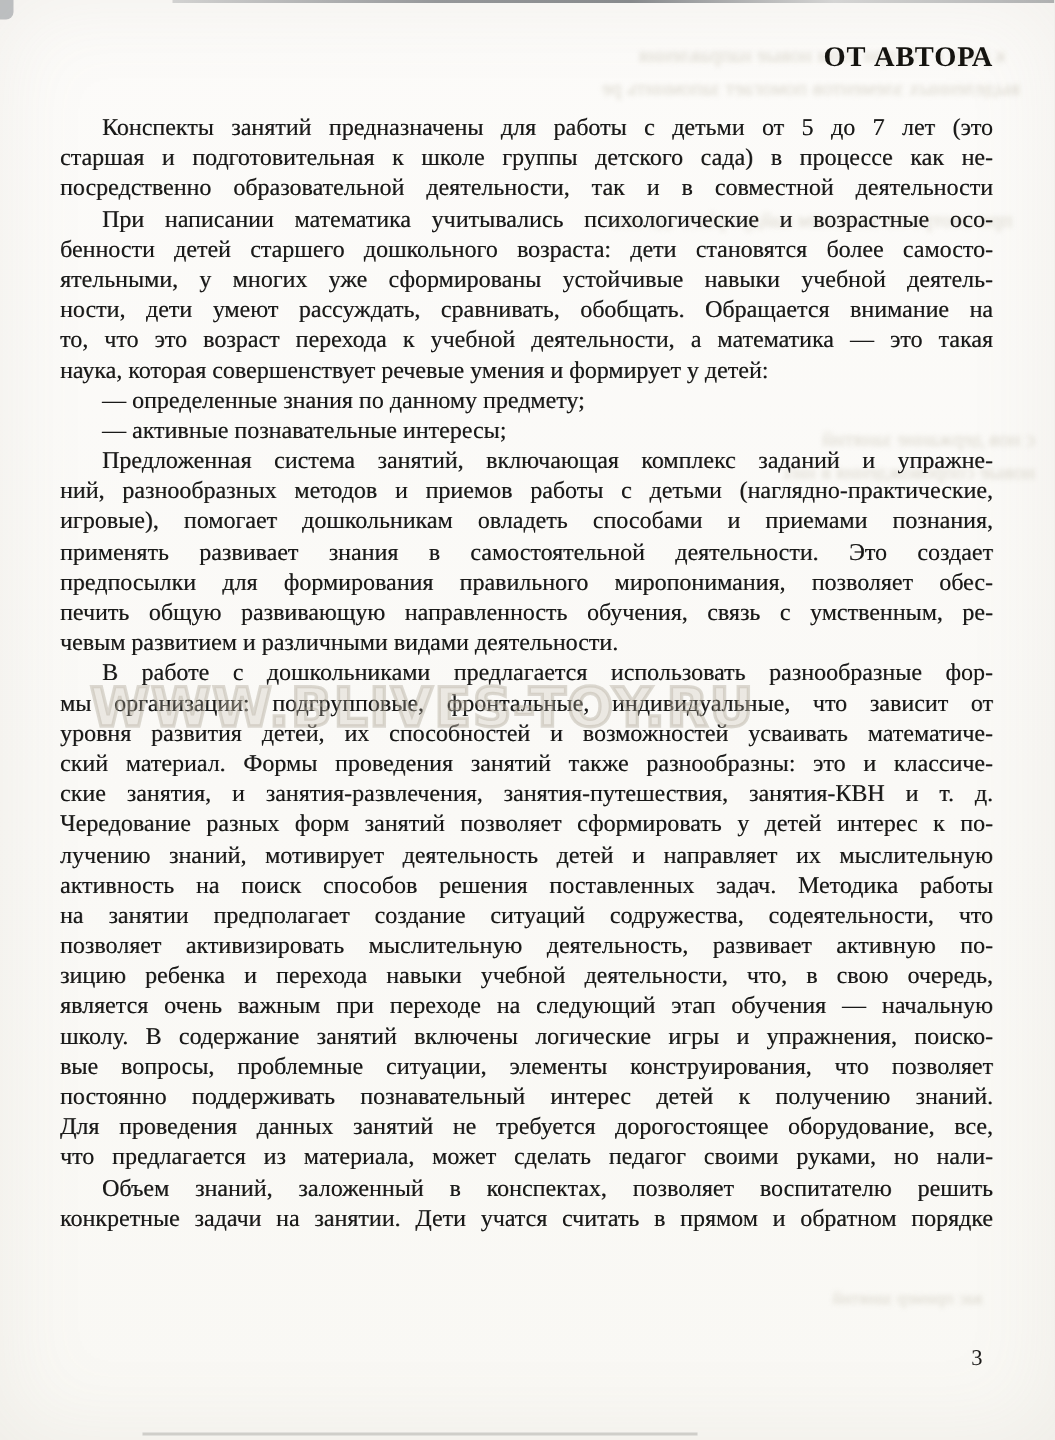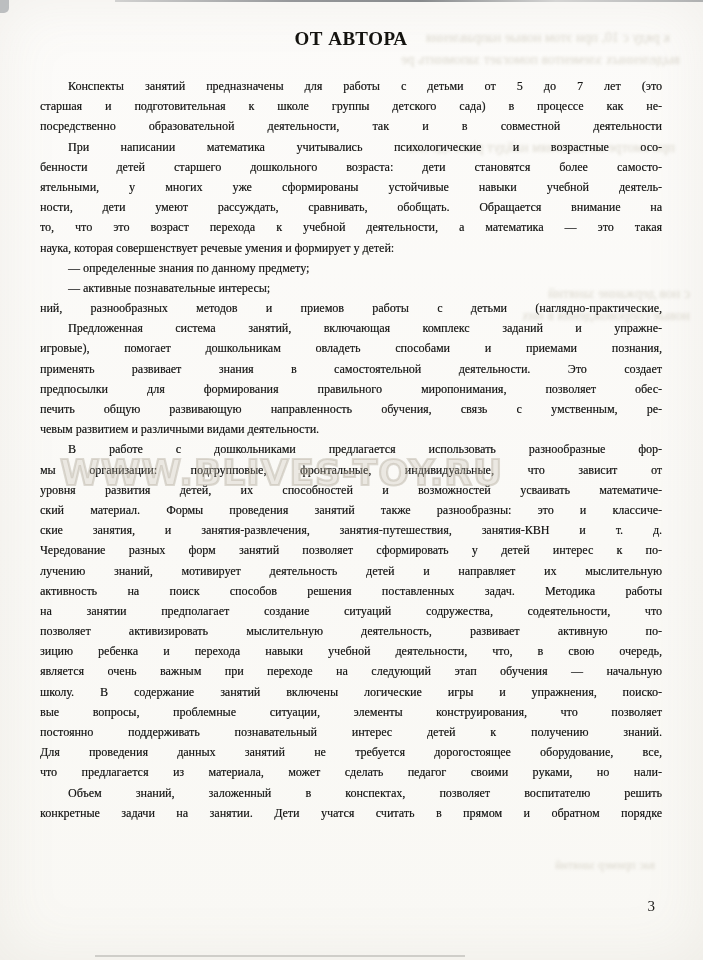--- a/index.html
+++ b/index.html
@@ -66,26 +66,26 @@
   }
   
   .content {
     position: absolute;
     top: 28px; left: 40px; width: 622px;
     color: #191918;
   }
   .title {
     font-size: 19px;
     font-weight: bold;
-    text-align: center;
+    text-align: right;
     letter-spacing: 0.5px;
     margin: 0 0 26px 0;
     color: #14130f;
   }
-  .lines { font-size: 12px; }
+  .lines { font-size: 16px; }
   .line {
     height: 20.2px;
     line-height: 20.2px;
     text-align: left;
     text-shadow: 0.25px 0 0 rgba(20,20,18,0.55);
   }
   .line.indent { text-indent: 28px; }
   .line.justify { text-align: justify; text-align-last: justify; }
   .page-number {
     position: absolute;
@@ -117,22 +117,22 @@
         <div class="line justify">старшая и подготовительная к школе группы детского сада) в процессе как не-</div>
         <div class="line justify">посредственно образовательной деятельности, так и в совместной деятельности</div>
         <div class="line indent justify">При написании математика учитывались психологические и возрастные осо-</div>
         <div class="line justify">бенности детей старшего дошкольного возраста: дети становятся более самосто-</div>
         <div class="line justify">ятельными, у многих уже сформированы устойчивые навыки учебной деятель-</div>
         <div class="line justify">ности, дети умеют рассуждать, сравнивать, обобщать. Обращается внимание на</div>
         <div class="line justify">то, что это возраст перехода к учебной деятельности, а математика — это такая</div>
         <div class="line">наука, которая совершенствует речевые умения и формирует у детей:</div>
         <div class="line indent">— определенные знания по данному предмету;</div>
         <div class="line indent">— активные познавательные интересы;</div>
+        <div class="line indent justify">Предложенная система занятий, включающая комплекс заданий и упражне-</div>
         <div class="line justify">ний, разнообразных методов и приемов работы с детьми (наглядно-практические,</div>
-        <div class="line indent justify">Предложенная система занятий, включающая комплекс заданий и упражне-</div>
         <div class="line justify">игровые), помогает дошкольникам овладеть способами и приемами познания,</div>
         <div class="line justify">применять развивает знания в самостоятельной деятельности. Это создает</div>
         <div class="line justify">предпосылки для формирования правильного миропонимания, позволяет обес-</div>
         <div class="line justify">печить общую развивающую направленность обучения, связь с умственным, ре-</div>
         <div class="line">чевым развитием и различными видами деятельности.</div>
         <div class="line indent justify">В работе с дошкольниками предлагается использовать разнообразные фор-</div>
         <div class="line justify">мы организации: подгрупповые, фронтальные, индивидуальные, что зависит от</div>
         <div class="line justify">уровня развития детей, их способностей и возможностей усваивать математиче-</div>
         <div class="line justify">ский материал. Формы проведения занятий также разнообразны: это и классиче-</div>
         <div class="line justify">ские занятия, и занятия-развлечения, занятия-путешествия, занятия-КВН и т. д.</div>

